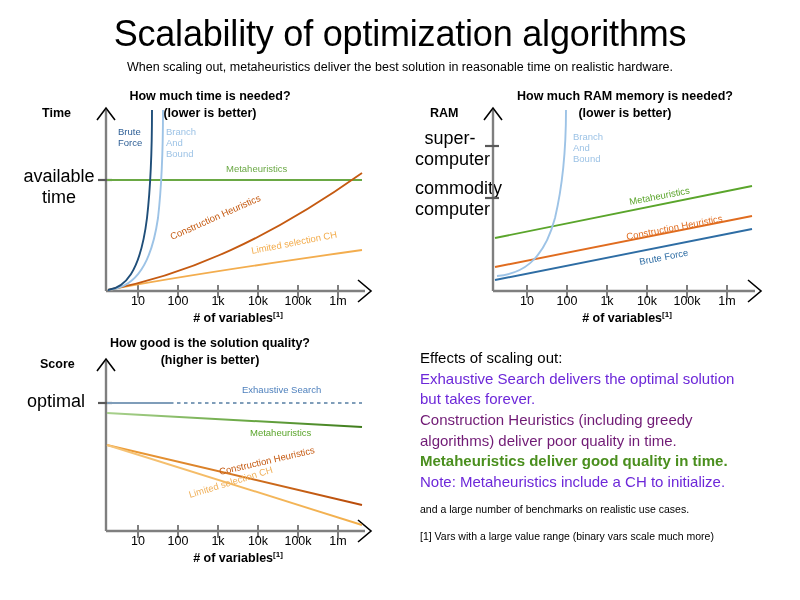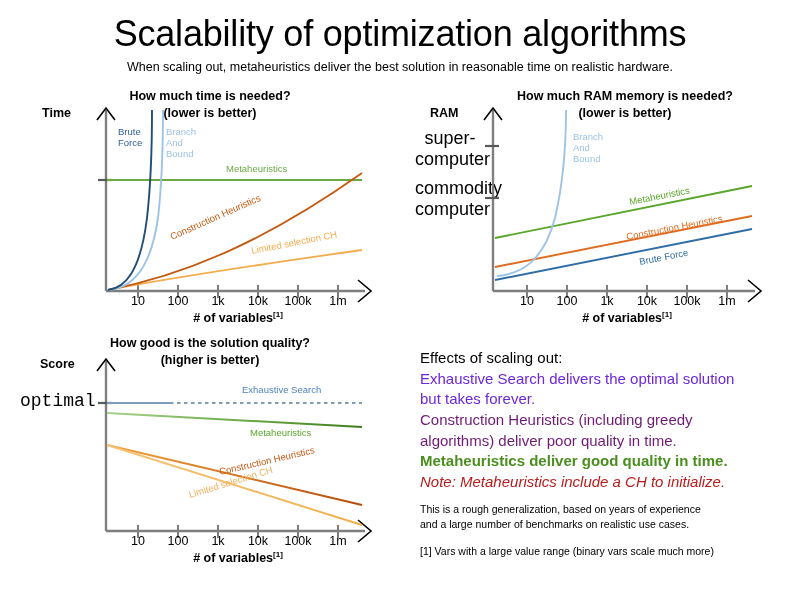--- a/index.html
+++ b/index.html
@@ -47,41 +47,45 @@
   .xtick{position:absolute;transform:translateX(-50%);}
 
   svg{position:absolute;left:0;top:0;overflow:visible;}
 
   
   .tp-line{font-size:15px;line-height:1.38;}
   .tp-head{color:#000;}
   .tp-blue{color:#6d28d9;}
   .tp-orange{color:#701a75;}
   .tp-green-bold{color:#4a8f1e;font-weight:bold;}
-  .tp-green{color:#b91c1c;font-style:italic;}
+  .tp-green{color:#6d28d9;}
   .tp-small{font-size:10.5px;line-height:1.45;color:#000;}
   .tp-gap{height:9px;}
   .tp-gap2{height:12px;}
 </style>
 </head>
 <body>
 
 <div class="page">
 
   <div class="main-title">Scalability of optimization algorithms</div>
   <div class="sub-title">When scaling out, metaheuristics deliver the best solution in reasonable time on realistic hardware.</div>
 
   <div class="panel" id="panel-time">
     <div class="chart-title" style="top:0px;left:20px;width:340px;">
       <span>How much time is needed?</span>
       <span>(lower is better)</span>
     </div>
 
     <div class="axis-name" style="left:22px;top:18px;">Time</div>
 
+    <div class="axis-tick-label" style="left:0px;top:78px;width:78px;">
+      <span>available</span><br>
+      <span>time</span>
+    </div>
 
     <svg width="390" height="240">
 
       <line x1="86" y1="22" x2="86" y2="203" stroke="#7f7f7f" stroke-width="2.4"></line>
       <polyline points="77,32 86,20 95,32" fill="none" stroke="#000" stroke-width="1.6"></polyline>
 
       <line x1="86" y1="203" x2="345" y2="203" stroke="#7f7f7f" stroke-width="2.4"></line>
       <polyline points="338,192 351,203 338,214" fill="none" stroke="#000" stroke-width="1.6"></polyline>
 
       <line x1="78" y1="92" x2="92" y2="92" stroke="#595959" stroke-width="2.2"></line>
@@ -194,21 +198,21 @@
   </div>
 
   <div class="panel" id="panel-score">
     <div class="chart-title" style="top:0px;left:20px;width:340px;">
       <span>How good is the solution quality?</span>
       <span>(higher is better)</span>
     </div>
 
     <div class="axis-name" style="left:20px;top:22px;">Score</div>
 
-    <div class="axis-tick-label" style="left:0px;top:56px;width:72px;font-family:Liberation Mono, monospace;">optimal</div>
+    <div class="axis-tick-label" style="left:0px;top:56px;width:72px;">optimal</div>
 
     <svg width="390" height="250">
       <line x1="86" y1="26" x2="86" y2="196" stroke="#7f7f7f" stroke-width="2.4"></line>
       <polyline points="77,36 86,24 95,36" fill="none" stroke="#000" stroke-width="1.6"></polyline>
       <line x1="86" y1="196" x2="345" y2="196" stroke="#7f7f7f" stroke-width="2.4"></line>
       <polyline points="338,185 351,196 338,207" fill="none" stroke="#000" stroke-width="1.6"></polyline>
 
       <line x1="78" y1="68" x2="92" y2="68" stroke="#595959" stroke-width="2.2"></line>
 
       <g>
@@ -265,19 +269,18 @@
 
   <div class="panel" id="panel-text">
     <div class="tp-line tp-head">Effects of scaling out:</div>
     <div class="tp-line tp-blue">Exhaustive Search delivers the optimal solution</div>
     <div class="tp-line tp-blue">but takes forever.</div>
     <div class="tp-line tp-orange">Construction Heuristics (including greedy</div>
     <div class="tp-line tp-orange">algorithms) deliver poor quality in time.</div>
     <div class="tp-line tp-green-bold">Metaheuristics deliver good quality in time.</div>
     <div class="tp-line tp-green">Note: Metaheuristics include a CH to initialize.</div>
     <div class="tp-gap"></div>
-    <div class="tp-small">This is a rough generalization, based on years of experience</div>
     <div class="tp-small">and a large number of benchmarks on realistic use cases.</div>
     <div class="tp-gap2"></div>
     <div class="tp-small">[1] Vars with a large value range (binary vars scale much more)</div>
   </div>
 
 </div>
 
 </body></html>

